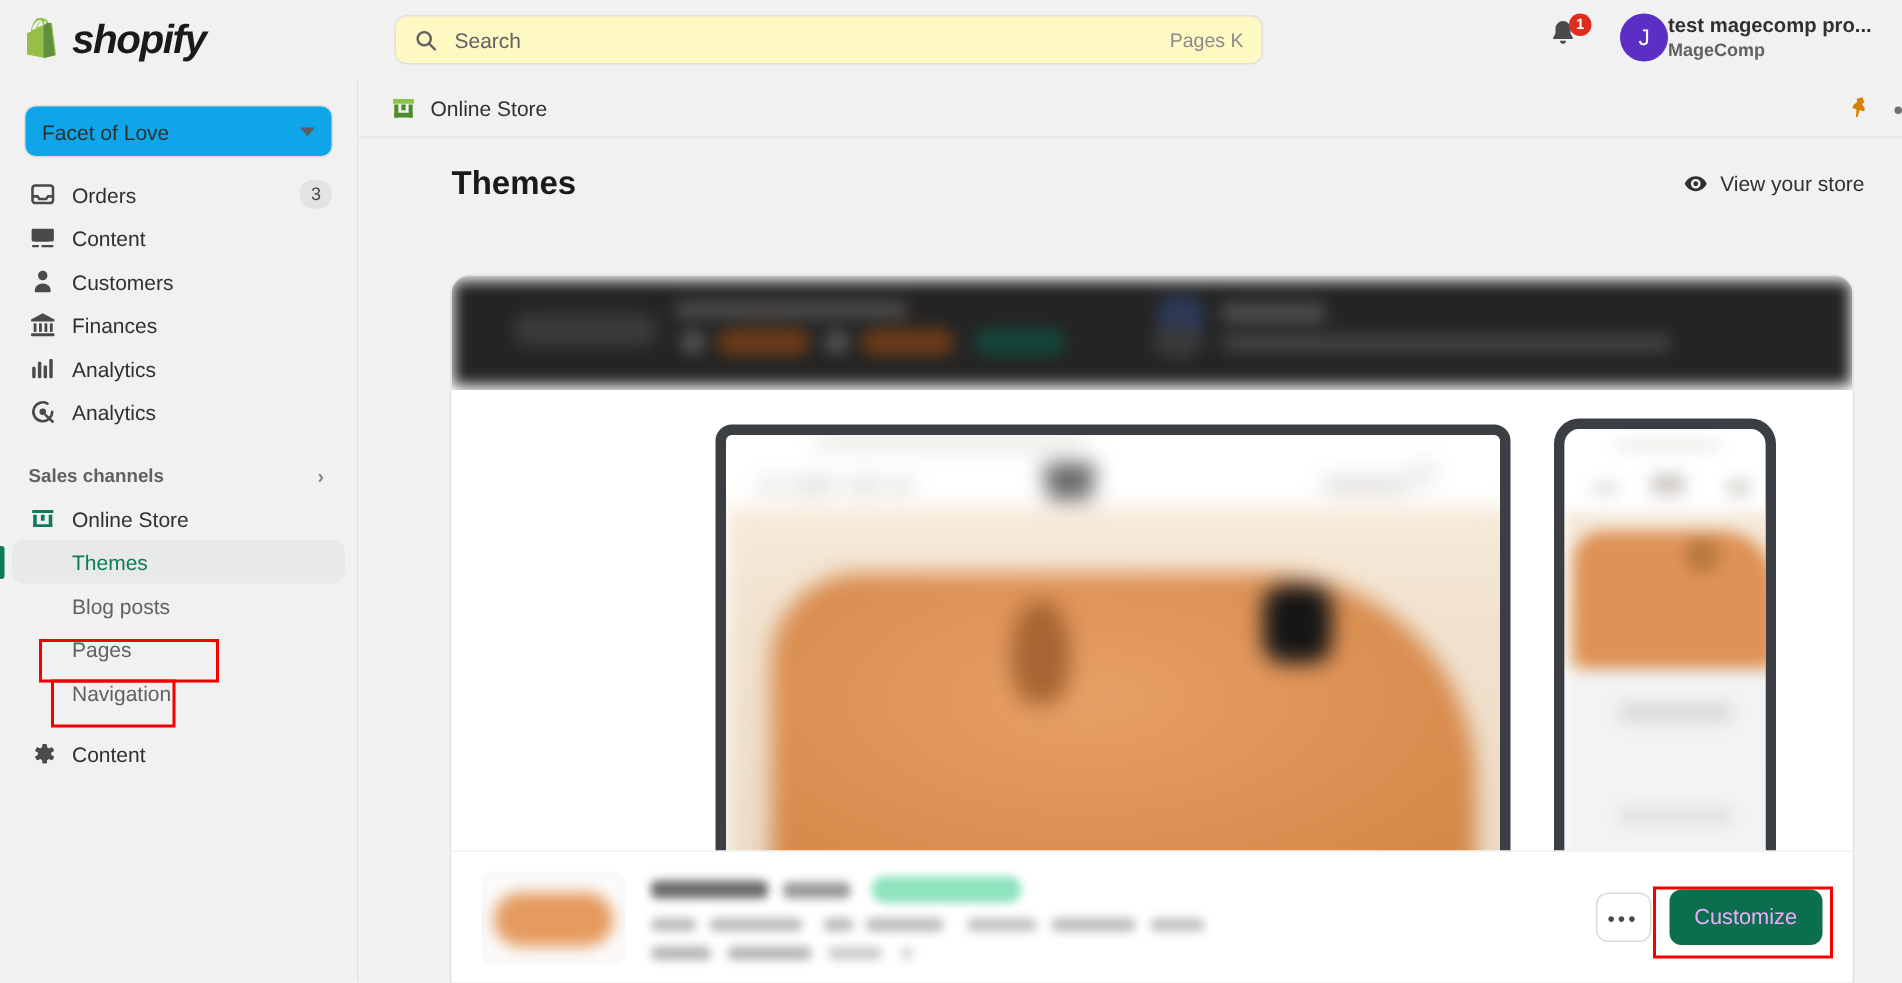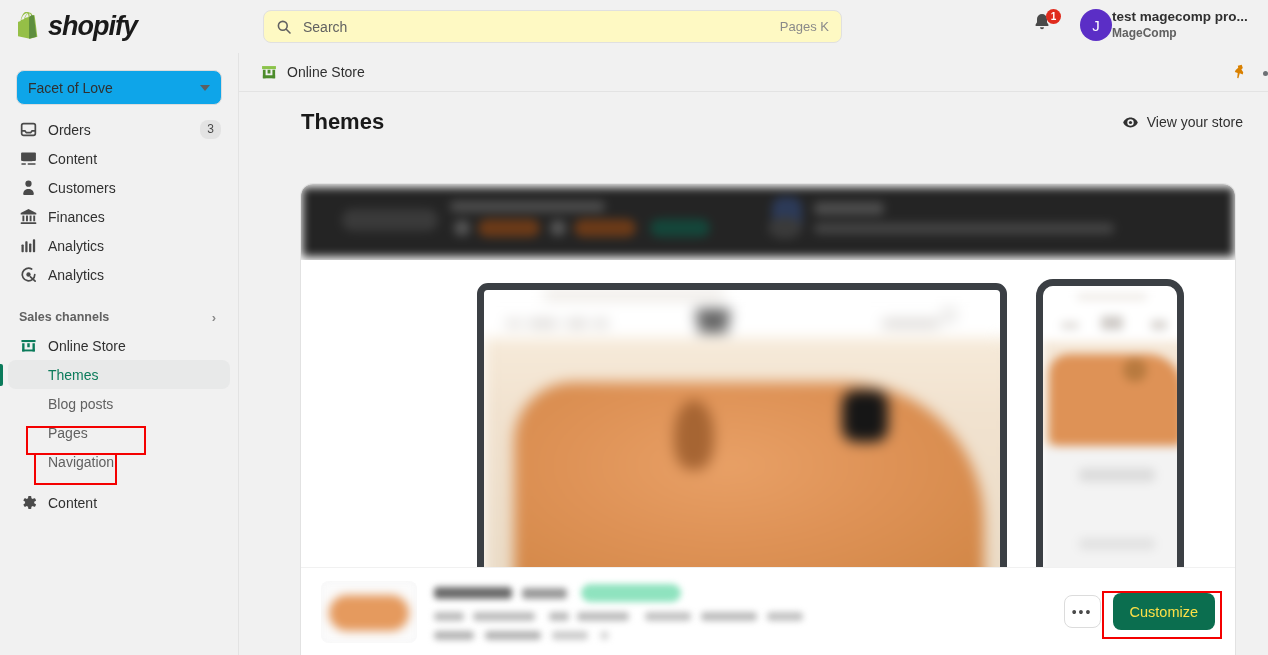--- a/index.html
+++ b/index.html
@@ -199,21 +199,21 @@
   .badge-pill { border-radius: 10px; filter: blur(3px); background: #8fe3bf; }
   .actions { display: flex; align-items: center; gap: 12px; }
   .dots-btn {
     width: 37px; height: 33px; border: 1px solid #dcdcdc;
     border-radius: 8px; background: #fff;
     display: flex; align-items: center; justify-content: center;
     letter-spacing: 2px; color: #4a4a4a; font-size: 14px;
   }
   .customize-btn {
     height: 37px; padding: 0 17px;
-    background: #0b6e4f; color: #fde047;
+    background: #0b6e4f; color: #f0abfc;
     border-radius: 8px; font-size: 14.5px;
     display: flex; align-items: center; justify-content: center;
   }
   .right-edge {
     position: absolute; right: 0; top: 39px; width: 22px; height: 563px;
     background: #f1f1f1;
   }
 </style>
 </head>
 <body>

